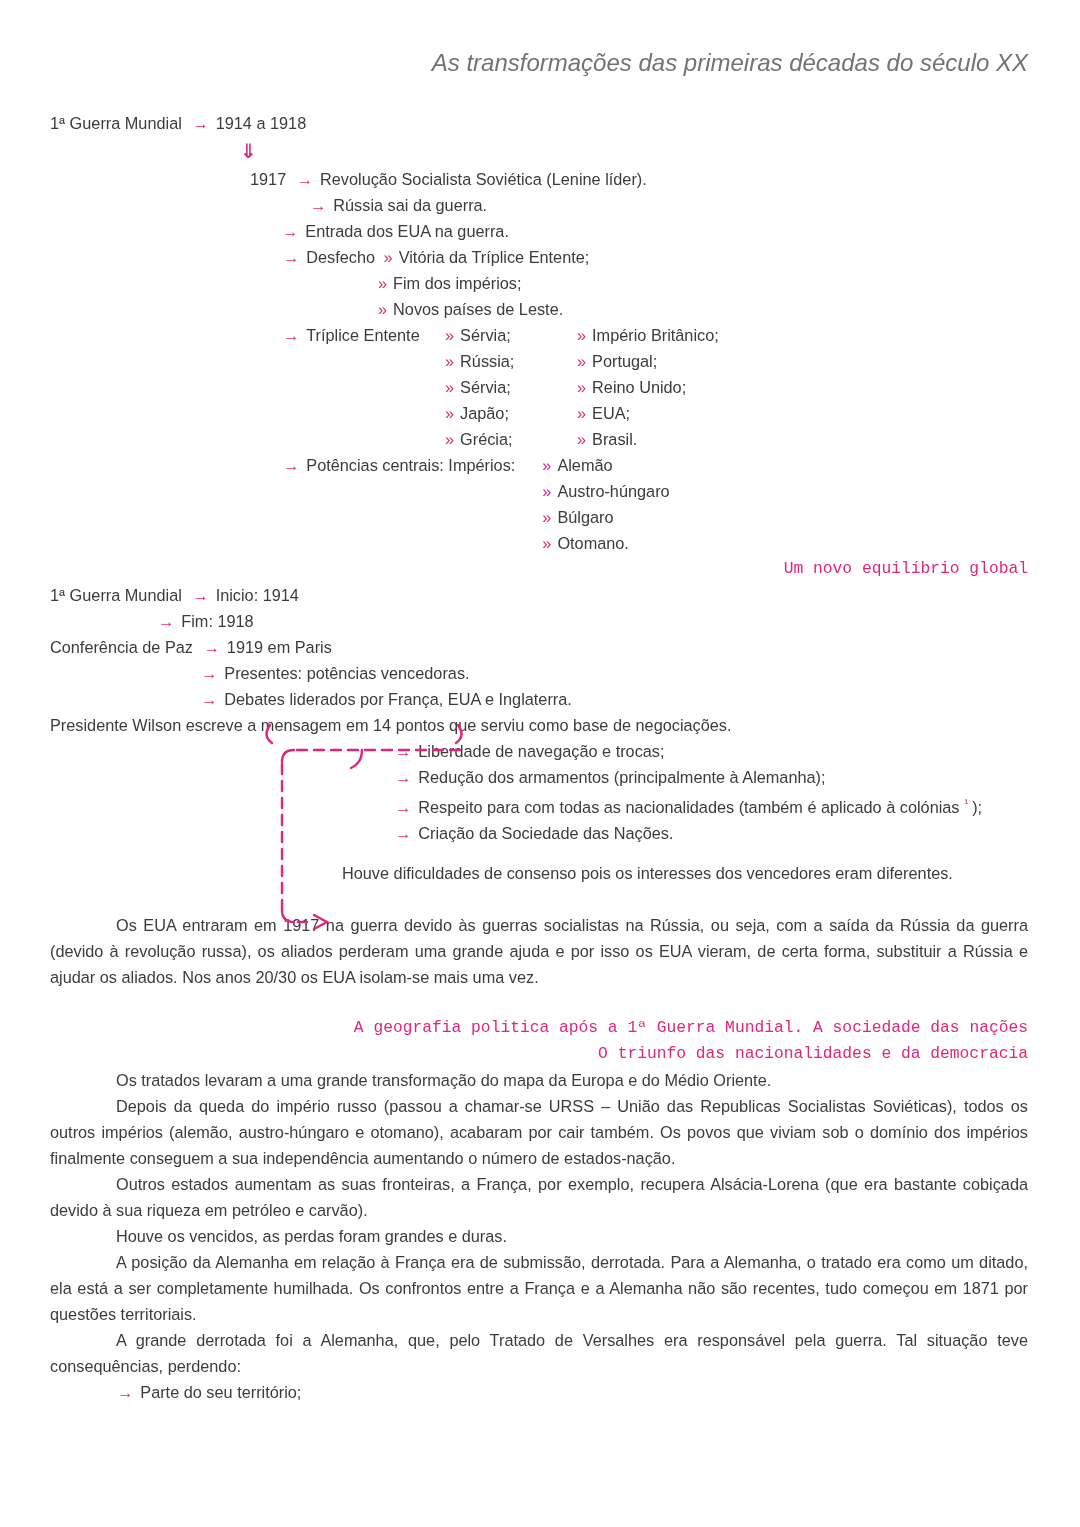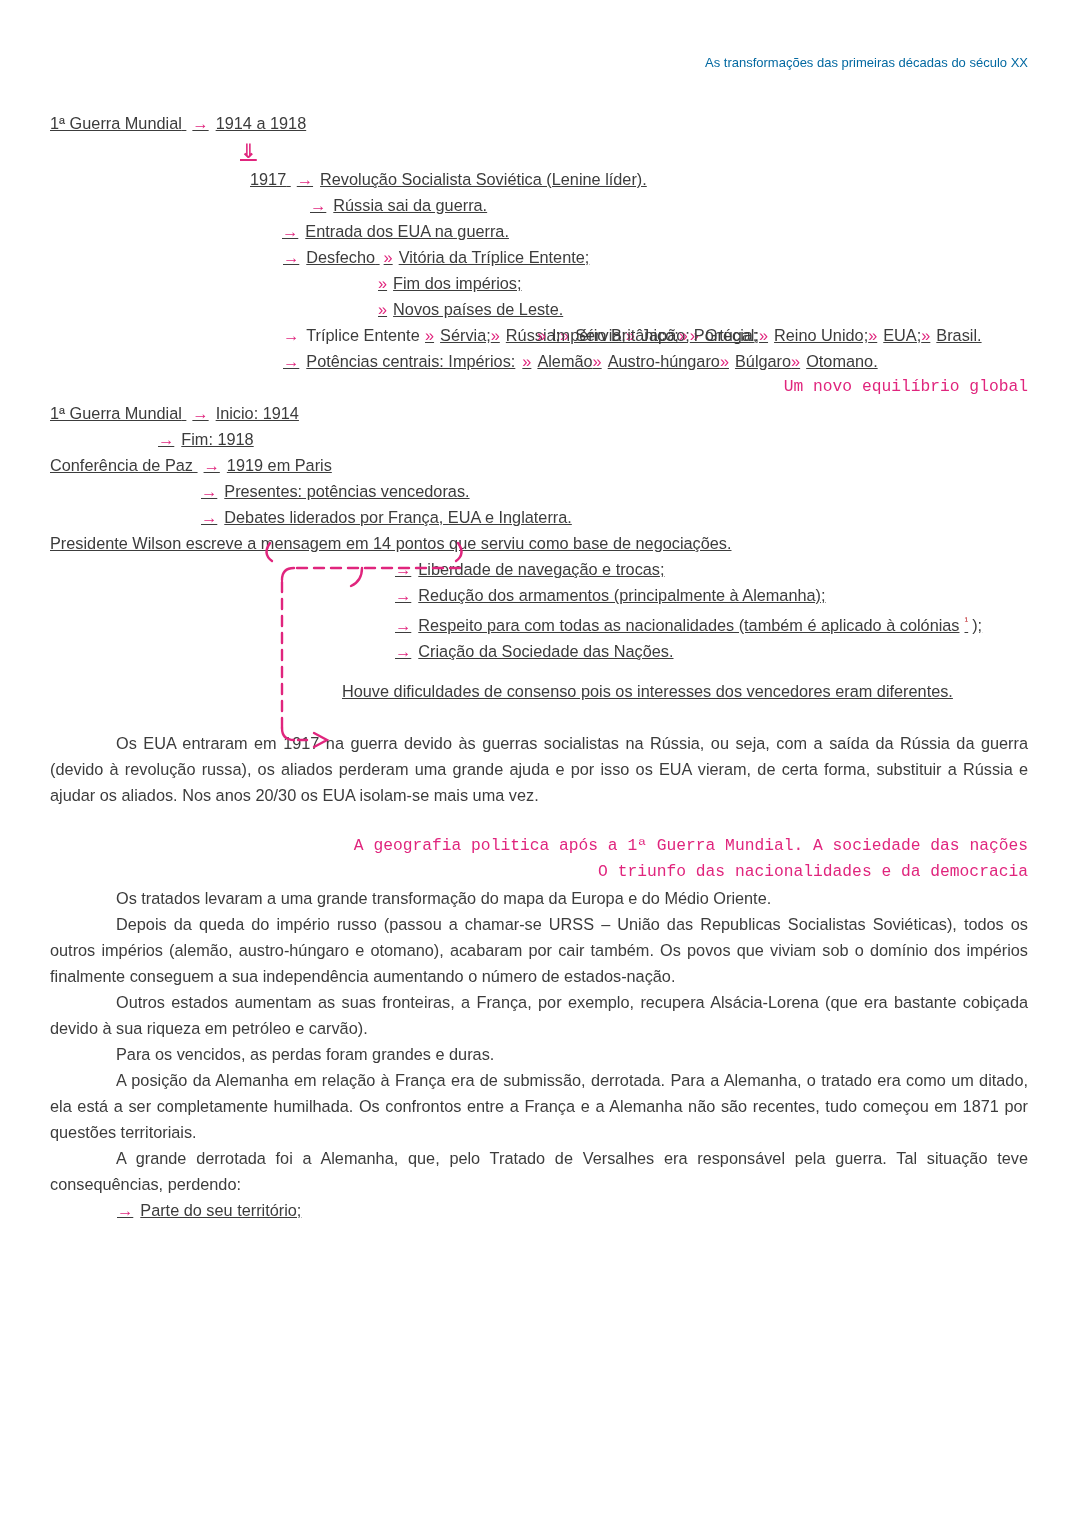--- a/index.html
+++ b/index.html
@@ -4,28 +4,28 @@
 <style>
   html,body{margin:0;padding:0;}
   body{
     width:1080px;height:1527px;background:#ffffff;overflow:hidden;
     font-family:"Liberation Sans","DejaVu Sans",sans-serif;
     font-size:16.3px;line-height:26px;color:#3c3c3c;
   }
   .page{padding:50px 52px 0 50px;position:relative;}
   .pk{color:#e0257d;}
   .red{color:#bf2b30;}
-  .title{ text-align:right;color:#0369a1;font-size:13px;margin:0 0 34px 0;}
-  .nl{white-space:nowrap;text-decoration:underline;}
+  .title{ text-align:right;color:#737373;font-size:24px;margin:0 0 34px 0;font-style:italic;}
+  .nl{white-space:nowrap;}
   .sym{margin-right:7px;}
   .chev{margin-right:6px;}
   .dbl{font-size:20px;font-weight:bold;line-height:30px;}
-  .flexrow{display:flex;align-items:flex-start;}
+  .flexrow{display:flex;align-items:flex-start;gap:20px;}
   .entlabel{width:142px;flex:0 0 142px;white-space:nowrap;}
-  .col{display:flex;flex-direction:row;}
+  .col{display:flex;flex-direction:column;}
   .col1{width:112px;flex:0 0 112px;}
   .pink-head{text-align:right;color:#e0257d;margin:0;font-family:Liberation Mono, monospace;}
   .para{margin:0;text-align:justify;text-indent:66px;}
   .wilson{position:relative;}
   .wilson svg{position:absolute;left:0;top:0;pointer-events:none;}
   sup{font-size:11px;}
   .mt28{margin-top:28px;}
 </style>
 </head>
 <body>
@@ -158,21 +158,21 @@
 
 
   <p class="para" style="margin-top:26px">Os EUA entraram em 1917 na guerra devido às guerras socialistas na Rússia, ou seja, com a saída da Rússia da guerra (devido à revolução russa), os aliados perderam uma grande ajuda e por isso os EUA vieram, de certa forma, substituir a Rússia e ajudar os aliados. Nos anos 20/30 os EUA isolam-se mais uma vez.</p>
 
   <p class="pink-head" style="margin-top:25px">A geografia politica após a 1ª Guerra Mundial. A sociedade das nações</p>
   <p class="pink-head">O triunfo das nacionalidades e da democracia</p>
 
   <p class="para">Os tratados levaram a uma grande transformação do mapa da Europa e do Médio Oriente.</p>
   <p class="para">Depois da queda do império russo (passou a chamar-se URSS – União das Republicas Socialistas Soviéticas), todos os outros impérios (alemão, austro-húngaro e otomano), acabaram por cair também. Os povos que viviam sob o domínio dos impérios finalmente conseguem a sua independência aumentando o número de estados-nação.</p>
   <p class="para">Outros estados aumentam as suas fronteiras, a França, por exemplo, recupera Alsácia-Lorena (que era bastante cobiçada devido à sua riqueza em petróleo e carvão).</p>
-  <p class="para">Para os vencidos, as perdas foram grandes e duras.</p>
+  <p class="para">Houve os vencidos, as perdas foram grandes e duras.</p>
   <p class="para">A posição da Alemanha em relação à França era de submissão, derrotada. Para a Alemanha, o tratado era como um ditado, ela está a ser completamente humilhada. Os confrontos entre a França e a Alemanha não são recentes, tudo começou em 1871 por questões territoriais.</p>
   <p class="para">A grande derrotada foi a Alemanha, que, pelo Tratado de Versalhes era responsável pela guerra. Tal situação teve consequências, perdendo:</p>
 
   <div class="nl" style="margin-left:67px">
     <span class="pk sym">→</span><span>Parte do seu território;</span>
   </div>
 
 </div>
 
 </body></html>

